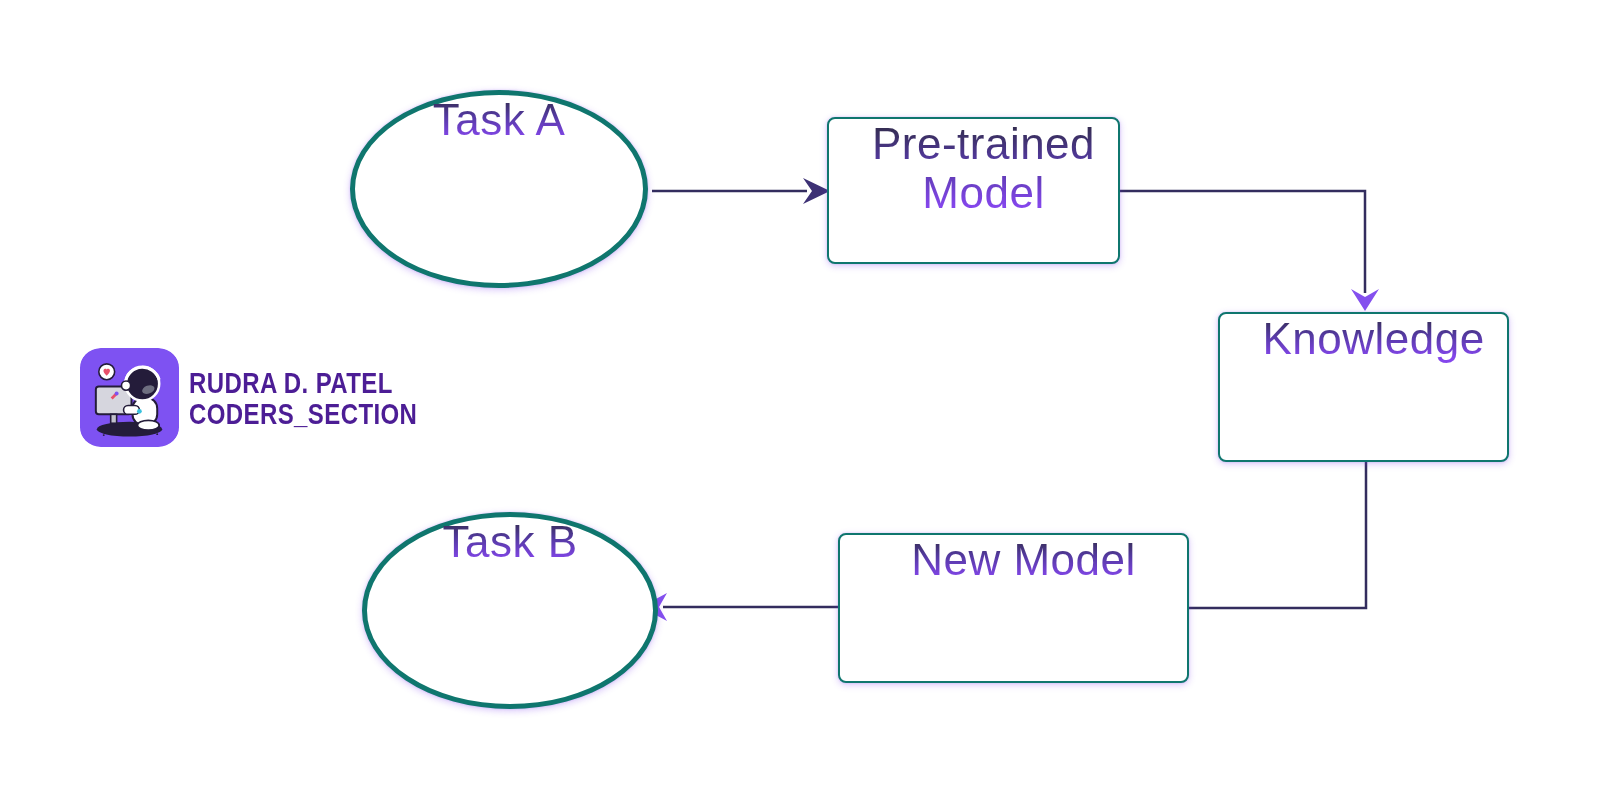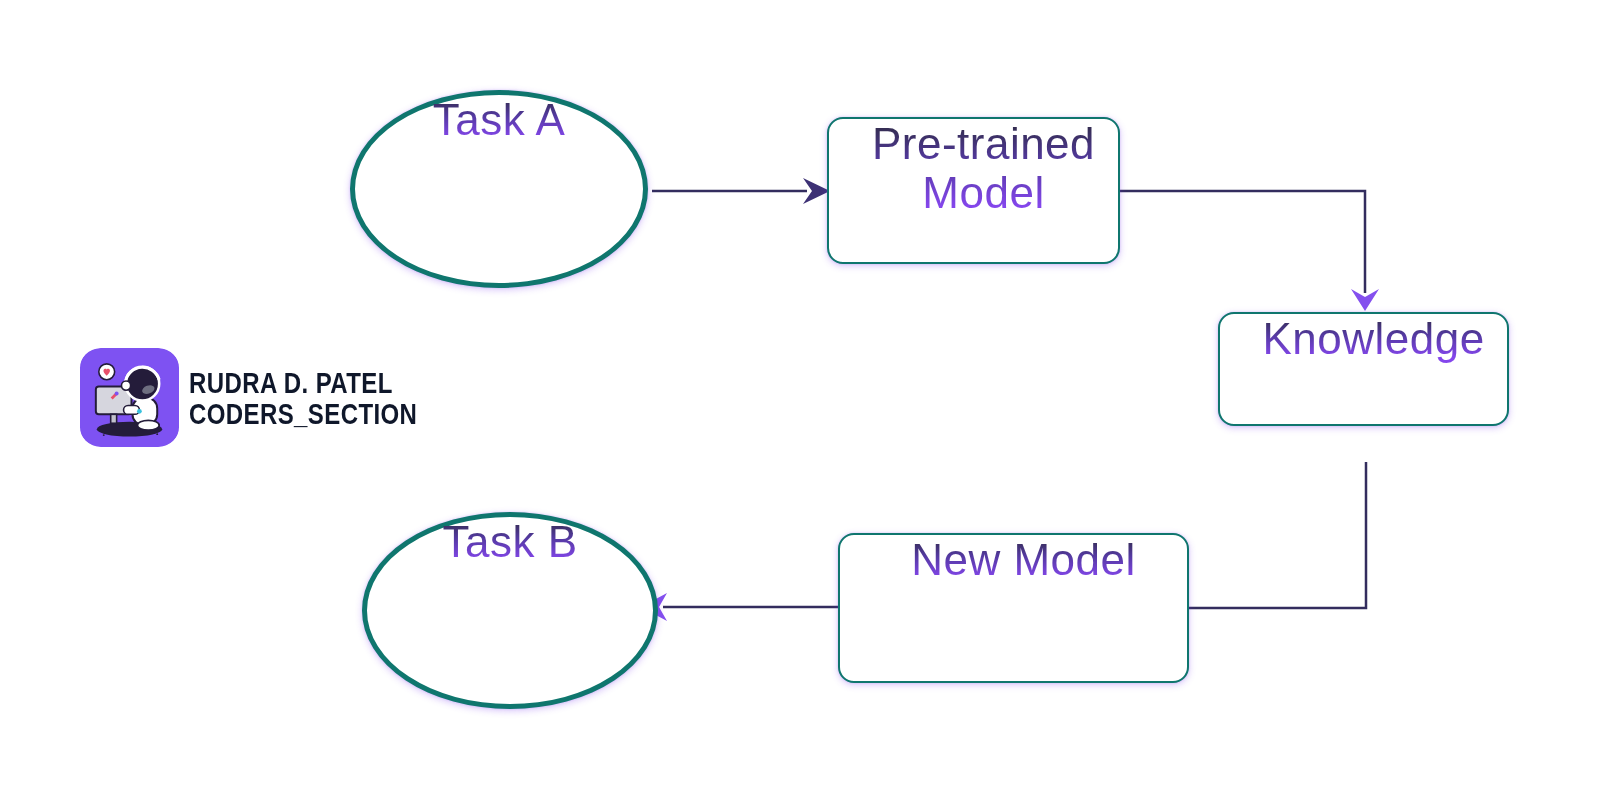--- a/index.html
+++ b/index.html
@@ -10,40 +10,40 @@
   
   .connector-layer{position:absolute;left:0;top:0;width:1600px;height:800px;pointer-events:none;}
   
   .node{
     position:absolute;display:flex;align-items:flex-start;justify-content:center;
     background:#ffffff;border:2px solid #0f766e;box-sizing:border-box;
     box-shadow:0 2px 7px rgba(125,63,238,.30), 0 0 2px rgba(125,63,238,.25);
     text-align:center;
   }
   .node.ellipse{border-radius:50%;border-width:5px;}
-  .node.rounded{border-radius:16px;padding-left:20px;}
+  .node.rounded{border-radius:8px;padding-left:20px;}
   .node-label{
     font-size:44px;line-height:1.12;letter-spacing:.5px;color:#5b3fae;
     padding:0 18px;
   }
   @supports (-webkit-background-clip: text) {
     .node-label{
       background-image:linear-gradient(180deg,#342d51 8%,#53399f 42%,#8446ec 88%);
       -webkit-background-clip:text;background-clip:text;color:transparent;
     }
   }
   #node-task-a   {left:350px;top:90px;  width:298px;height:198px;}
   #node-pretrained{left:827px;top:117px;width:293px;height:147px;}
-  #node-knowledge{left:1218px;top:312px;width:291px;height:114px;}
+  #node-knowledge{left:1218px;top:312px;width:291px;height:150px;}
   #node-new-model{left:838px;top:533px; width:351px;height:150px;}
   #node-task-b   {left:362px;top:512px; width:296px;height:197px;}
   
   .branding{position:absolute;left:79px;top:348px;display:flex;align-items:center;}
   .logo-tile{width:101px;height:99px;border-radius:22px;overflow:hidden;flex:0 0 auto;}
-  .brand-text{margin-left:9px;color:#0f172a;}
+  .brand-text{margin-left:9px;color:#4c1d95;}
   .brand-line{
     font-weight:bold;font-size:30px;line-height:31px;letter-spacing:.5px;
     transform:scaleX(.80);transform-origin:left center;white-space:nowrap;
     font-family:"Liberation Sans", sans-serif;
   }
 </style>
 </head>
 <body>
 
 <div class="canvas">

